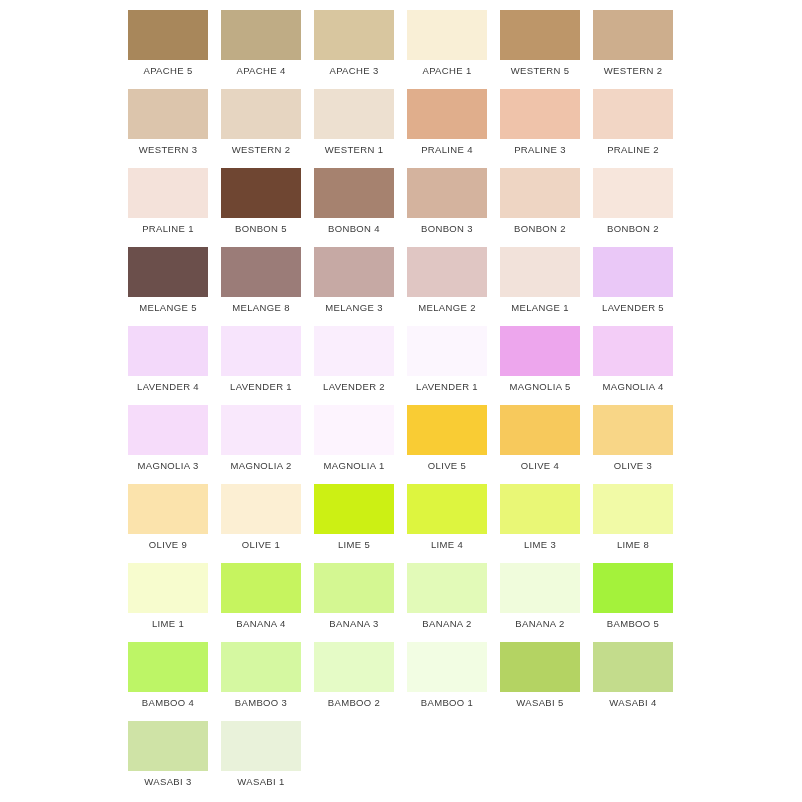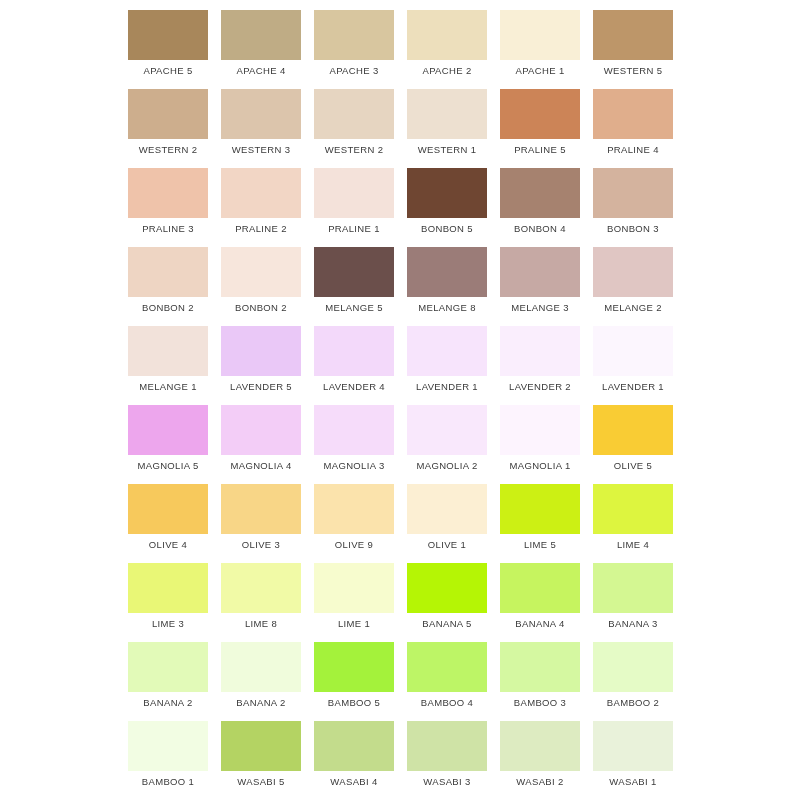--- a/index.html
+++ b/index.html
@@ -68,24 +68,20 @@
       </div>
       <div class="swatch-cell">
         <div class="swatch-chip" style="background-color: rgb(191, 172, 133);"></div>
         <div class="swatch-label">APACHE 4</div>
       </div>
       <div class="swatch-cell">
         <div class="swatch-chip" style="background-color: rgb(216, 198, 159);"></div>
         <div class="swatch-label">APACHE 3</div>
       </div>
       <div class="swatch-cell">
-        <div class="swatch-chip" style="background-color: rgb(237, 223, 188);"></div>
-        <div class="swatch-label">APACHE 2</div>
-      </div>
-      <div class="swatch-cell">
         <div class="swatch-chip" style="background-color: rgb(249, 239, 214);"></div>
         <div class="swatch-label">APACHE 1</div>
       </div>
       <div class="swatch-cell">
         <div class="swatch-chip" style="background-color: rgb(189, 150, 105);"></div>
         <div class="swatch-label">WESTERN 5</div>
       </div>
       <div class="swatch-cell">
         <div class="swatch-chip" style="background-color: rgb(205, 174, 141);"></div>
         <div class="swatch-label">WESTERN 2</div>
@@ -96,24 +92,20 @@
       </div>
       <div class="swatch-cell">
         <div class="swatch-chip" style="background-color: rgb(230, 213, 193);"></div>
         <div class="swatch-label">WESTERN 2</div>
       </div>
       <div class="swatch-cell">
         <div class="swatch-chip" style="background-color: rgb(237, 224, 208);"></div>
         <div class="swatch-label">WESTERN 1</div>
       </div>
       <div class="swatch-cell">
-        <div class="swatch-chip" style="background-color: rgb(204, 132, 87);"></div>
-        <div class="swatch-label">PRALINE 5</div>
-      </div>
-      <div class="swatch-cell">
         <div class="swatch-chip" style="background-color: rgb(224, 174, 140);"></div>
         <div class="swatch-label">PRALINE 4</div>
       </div>
       <div class="swatch-cell">
         <div class="swatch-chip" style="background-color: rgb(239, 195, 170);"></div>
         <div class="swatch-label">PRALINE 3</div>
       </div>
       <div class="swatch-cell">
         <div class="swatch-chip" style="background-color: rgb(242, 214, 197);"></div>
         <div class="swatch-label">PRALINE 2</div>
@@ -236,24 +228,20 @@
       </div>
       <div class="swatch-cell">
         <div class="swatch-chip" style="background-color: rgb(241, 250, 166);"></div>
         <div class="swatch-label">LIME 8</div>
       </div>
       <div class="swatch-cell">
         <div class="swatch-chip" style="background-color: rgb(247, 252, 206);"></div>
         <div class="swatch-label">LIME 1</div>
       </div>
       <div class="swatch-cell">
-        <div class="swatch-chip" style="background-color: rgb(181, 245, 5);"></div>
-        <div class="swatch-label">BANANA 5</div>
-      </div>
-      <div class="swatch-cell">
         <div class="swatch-chip" style="background-color: rgb(198, 244, 95);"></div>
         <div class="swatch-label">BANANA 4</div>
       </div>
       <div class="swatch-cell">
         <div class="swatch-chip" style="background-color: rgb(212, 247, 146);"></div>
         <div class="swatch-label">BANANA 3</div>
       </div>
       <div class="swatch-cell">
         <div class="swatch-chip" style="background-color: rgb(226, 250, 184);"></div>
         <div class="swatch-label">BANANA 2</div>
@@ -286,23 +274,19 @@
         <div class="swatch-chip" style="background-color: rgb(180, 211, 99);"></div>
         <div class="swatch-label">WASABI 5</div>
       </div>
       <div class="swatch-cell">
         <div class="swatch-chip" style="background-color: rgb(195, 220, 140);"></div>
         <div class="swatch-label">WASABI 4</div>
       </div>
       <div class="swatch-cell">
         <div class="swatch-chip" style="background-color: rgb(207, 227, 166);"></div>
         <div class="swatch-label">WASABI 3</div>
-      </div>
-      <div class="swatch-cell">
-        <div class="swatch-chip" style="background-color: rgb(221, 235, 193);"></div>
-        <div class="swatch-label">WASABI 2</div>
       </div>
       <div class="swatch-cell">
         <div class="swatch-chip" style="background-color: rgb(233, 242, 218);"></div>
         <div class="swatch-label">WASABI 1</div>
       </div>
     </div>
 </div>
 
 </body></html>

